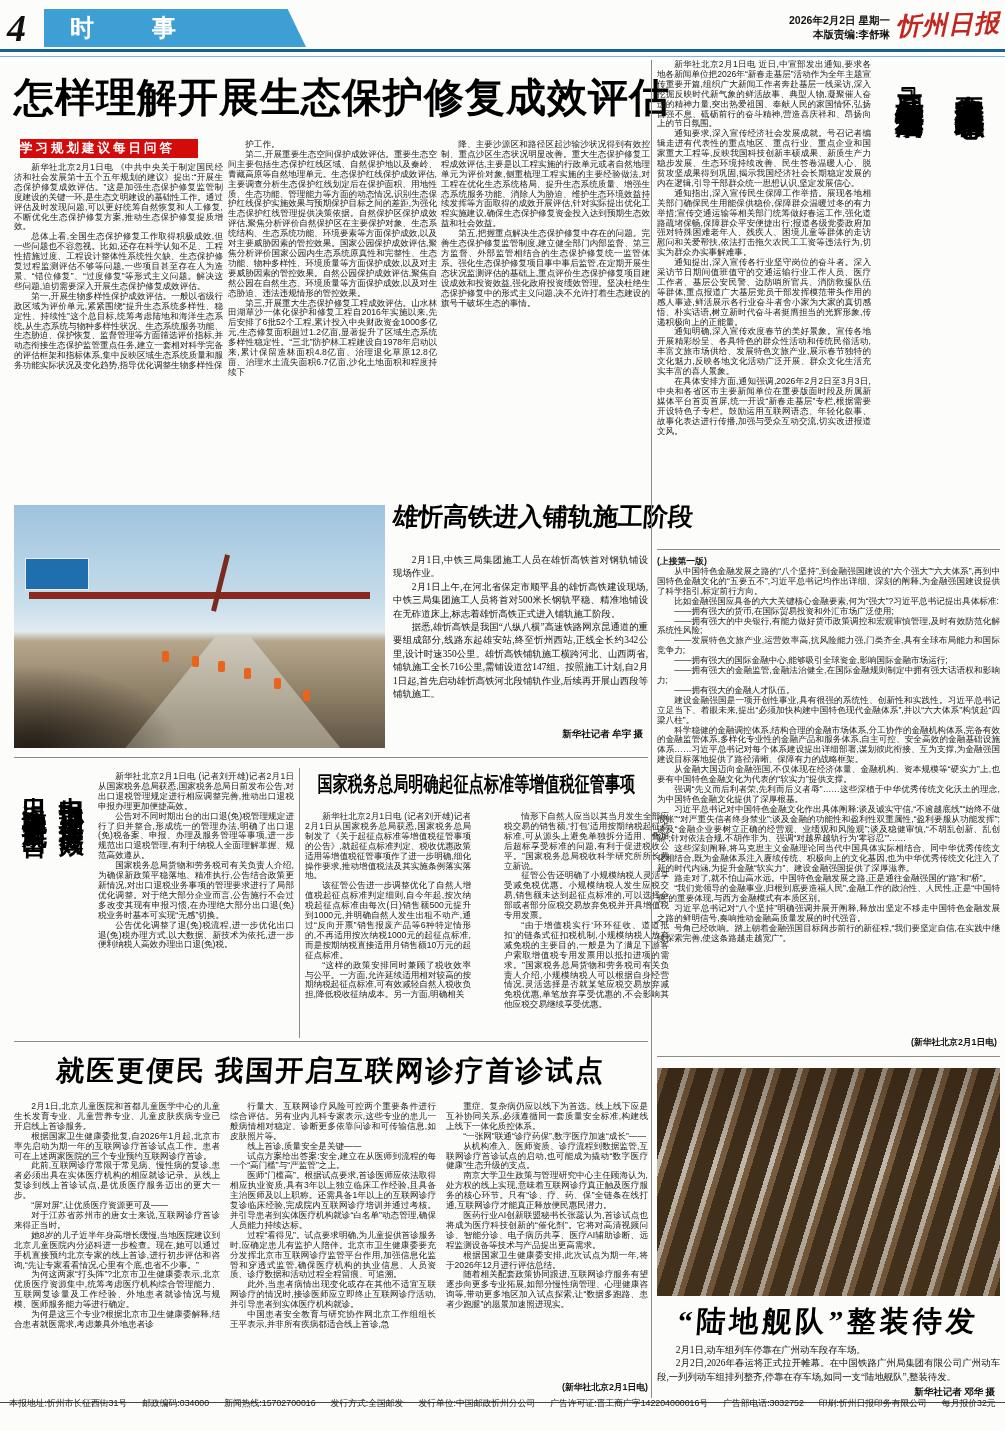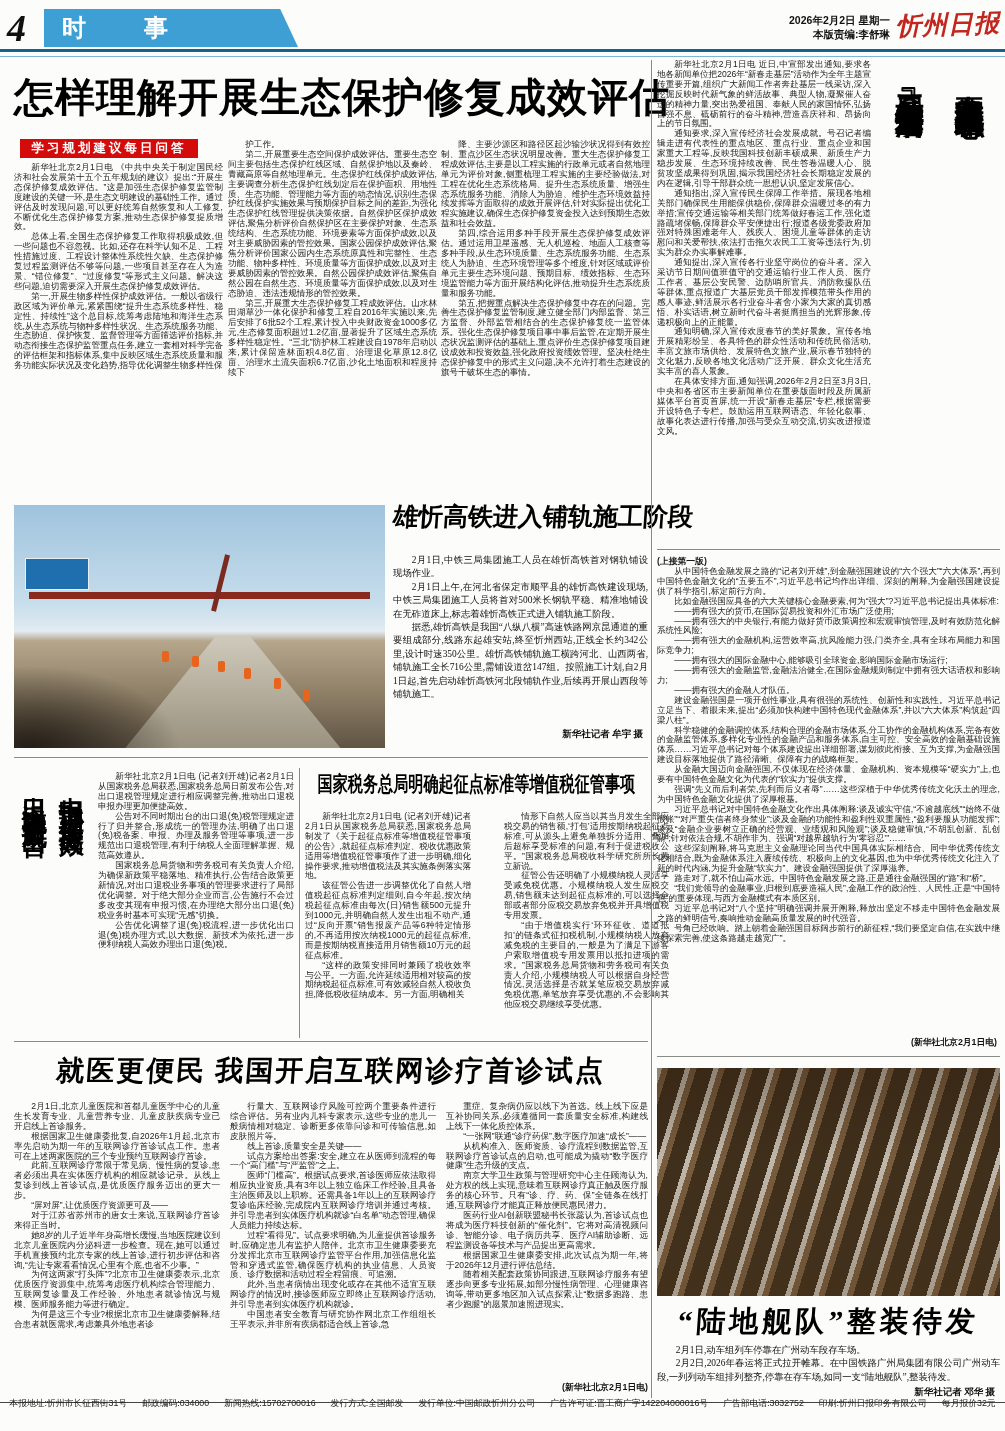--- a/index.html
+++ b/index.html
@@ -1,28 +1,28 @@
 <!DOCTYPE html>
 <html><head>
 <meta charset="utf-8">
 <style>
   html,body{margin:0;padding:0;background:#e8e8e4;}
   .page{position:relative;width:1005px;height:1431px;margin:0 auto;background:#fcfcfa;overflow:hidden;font-family:"Liberation Sans",sans-serif;color:#1a1a1a;}
   .abs{position:absolute;}
   
   .page-num{font-family:"Liberation Serif",serif;font-weight:bold;font-style:italic;font-size:38px;color:#111;}
-  .section-box{background:#3e9fd4;color:#fff;font-family:"Liberation Serif",serif;font-weight:bold;font-size:24px;letter-spacing:26px;display:flex;align-items:center;padding-left:18px;clip-path:polygon(0 0,93% 0,100% 100%,0 100%);}
+  .section-box{background:#3e9fd4;color:#fff;font-family:"Liberation Serif",serif;font-weight:bold;font-size:24px;letter-spacing:26px;display:flex;align-items:center;padding-left:26px;clip-path:polygon(0 0,93% 0,100% 100%,0 100%);}
   .date-block{text-align:right;font-size:10.5px;line-height:14px;color:#111;font-weight:bold;}
   .masthead{font-family:"Liberation Serif",serif;color:#c2271f;font-size:25px;font-weight:bold;font-style:italic;letter-spacing:1px;transform:rotate(-2deg);}
   .rule{background:#15618f;}
   .rule-light{background:#7fb4d6;}
   .hairline{background:#8a8a86;}
   
   .lead-headline{font-family:"Liberation Serif",serif;font-weight:bold;font-size:40px;letter-spacing:1px;text-align:center;white-space:nowrap;color:#000;}
-  .badge{background:#d40b0b;color:#fff;font-size:12.5px;font-weight:bold;letter-spacing:3px;text-align:center;line-height:19px;}
+  .badge{background:#d40b0b;color:#fff;font-size:12.5px;font-weight:bold;letter-spacing:3px;line-height:19px;}
   .col{overflow:hidden;text-align:justify;}
   .col p{margin:0;text-indent:2em;font-size:8.6px;line-height:9.9px;color:#1c1c1c;}
   .kai p{font-family:"Liberation Serif",serif;font-size:9.4px;line-height:13.4px;color:#101010;}
   .calli{font-family:"Liberation Serif",serif;font-weight:bold;font-size:25px;text-align:center;white-space:nowrap;color:#000;transform:skewX(-4deg);}
   .byline{font-size:9.5px;font-weight:bold;text-align:right;font-family:"Liberation Serif",serif;color:#111;}
   .vert-head{writing-mode:vertical-rl;font-family:"Liberation Serif",serif;font-weight:bold;color:#000;}
   .vert-head div{margin:0;}
   .vat-headline{font-family:"Liberation Serif",serif;font-weight:bold;font-size:21px;white-space:nowrap;text-align:center;transform:scaleX(0.72);transform-origin:0 50%;color:#000;}
   .tele-headline{font-family:"Liberation Serif",serif;font-weight:bold;font-size:28px;text-align:center;white-space:nowrap;letter-spacing:2px;transform:skewX(-4deg);color:#000;}
   .lead-in{font-weight:bold;font-size:8.8px;line-height:10px;}
@@ -62,21 +62,20 @@
       <p>总体上看,全国生态保护修复工作取得积极成效,但一些问题也不容忽视。比如,还存在科学认知不足、工程性措施过度、工程设计整体性系统性欠缺、生态保护修复过程监测评估不够等问题,一些项目甚至存在人为造景、“错位修复”、“过度修复”等形式主义问题。解决这些问题,迫切需要深入开展生态保护修复成效评估。</p>
       <p>第一,开展生物多样性保护成效评估。一般以省级行政区域为评价单元,紧紧围绕“提升生态系统多样性、稳定性、持续性”这个总目标,统筹考虑陆地和海洋生态系统,从生态系统与物种多样性状况、生态系统服务功能、生态胁迫、保护恢复、监督管理等方面筛选评价指标,并动态衔接生态保护监管重点任务,建立一套相对科学完备的评估框架和指标体系,集中反映区域生态系统质量和服务功能实际状况及变化趋势,指导优化调整生物多样性保</p>
     </div>
   <div class="abs col" style="left:228px;top:140px;width:209px;height:362px;">
       <p>护工作。</p>
       <p>第二,开展重要生态空间保护成效评估。重要生态空间主要包括生态保护红线区域、自然保护地以及秦岭、青藏高原等自然地理单元。生态保护红线保护成效评估,主要调查分析生态保护红线划定后在保护面积、用地性质、生态功能、管理能力等方面的动态情况,识别生态保护红线保护实施效果与预期保护目标之间的差距,为强化生态保护红线管理提供决策依据。自然保护区保护成效评估,聚焦分析评价自然保护区在主要保护对象、生态系统结构、生态系统功能、环境要素等方面保护成效,以及对主要威胁因素的管控效果。国家公园保护成效评估,聚焦分析评价国家公园内生态系统原真性和完整性、生态功能、物种多样性、环境质量等方面保护成效,以及对主要威胁因素的管控效果。自然公园保护成效评估,聚焦自然公园在自然生态、环境质量等方面保护成效,以及对生态胁迫、违法违规情形的管控效果。</p>
       <p>第三,开展重大生态保护修复工程成效评估。山水林田湖草沙一体化保护和修复工程自2016年实施以来,先后安排了6批52个工程,累计投入中央财政资金1000多亿元,生态修复面积超过1.2亿亩,显著提升了区域生态系统多样性稳定性。“三北”防护林工程建设自1978年启动以来,累计保留造林面积4.8亿亩、治理退化草原12.8亿亩、治理水土流失面积6.7亿亩,沙化土地面积和程度持续下</p>
     </div>
   <div class="abs col" style="left:441px;top:140px;width:209px;height:362px;">
       <p>降、主要沙源区和路径区起沙输沙状况得到有效控制、重点沙区生态状况明显改善。重大生态保护修复工程成效评估,主要是以工程实施的行政单元或者自然地理单元为评价对象,侧重梳理工程实施的主要经验做法,对工程在优化生态系统格局、提升生态系统质量、增强生态系统服务功能、消除人为胁迫、维护生态环境效益持续发挥等方面取得的成效开展评估,针对实际提出优化工程实施建议,确保生态保护修复资金投入达到预期生态效益和社会效益。</p>
-      <p>第四,综合运用多种手段开展生态保护修复成效评估。通过运用卫星遥感、无人机巡检、地面人工核查等多种手段,从生态环境质量、生态系统服务功能、生态系统人为胁迫、生态环境管理等多个维度,针对区域或评价单元主要生态环境问题、预期目标、绩效指标、生态环境监管能力等方面开展结构化评估,推动提升生态系统质量和服务功能。</p>
       <p>第五,把握重点解决生态保护修复中存在的问题。完善生态保护修复监管制度,建立健全部门内部监督、第三方监督、外部监管相结合的生态保护修复统一监管体系。强化生态保护修复项目事中事后监管,在定期开展生态状况监测评估的基础上,重点评价生态保护修复项目建设成效和投资效益,强化政府投资绩效管理。坚决杜绝生态保护修复中的形式主义问题,决不允许打着生态建设的旗号干破坏生态的事情。</p>
     </div>
 
   <div class="abs photo-rail" style="left:14px;top:505px;width:371px;height:243px;">
     <div class="rail-crane"></div>
     <div class="rail-crane2"></div>
     <div class="rail-track"></div>
     <div class="rail-sign"></div>
     <div class="worker" style="left:48%;top:62%;"></div>
     <div class="worker" style="left:55%;top:64%;"></div>
@@ -166,25 +165,25 @@
     </div>
   <div class="abs vert-head" style="left:878px;top:72px;width:122px;height:474px;font-size:29px;line-height:60px;letter-spacing:1px;">
     <div>中宣部要求各地各新闻单位精心组织</div>
     <div>开展二〇二六年『新春走基层』活动</div>
   </div>
 
   <div class="abs hairline" style="left:657px;top:549px;width:343px;height:1px;"></div>
 
   <div class="abs lead-in" style="left:657px;top:556px;width:343px;">(上接第一版)</div>
   <div class="abs col" style="left:657px;top:567px;width:343px;height:462px;">
-      <p>从中国特色金融发展之路的“记者刘开雄”,到金融强国建设的“六个强大”“六大体系”,再到中国特色金融文化的“五要五不”,习近平总书记均作出详细、深刻的阐释,为金融强国建设提供了科学指引,标定前行方向。</p>
+      <p>从中国特色金融发展之路的“八个坚持”,到金融强国建设的“六个强大”“六大体系”,再到中国特色金融文化的“五要五不”,习近平总书记均作出详细、深刻的阐释,为金融强国建设提供了科学指引,标定前行方向。</p>
       <p>比如金融强国应具备的六大关键核心金融要素,何为“强大”?习近平总书记提出具体标准:</p>
       <p>——拥有强大的货币,在国际贸易投资和外汇市场广泛使用;</p>
       <p>——拥有强大的中央银行,有能力做好货币政策调控和宏观审慎管理,及时有效防范化解系统性风险;</p>
-      <p>——拥有强大的金融机构,运营效率高,抗风险能力强,门类齐全,具有全球布局能力和国际竞争力;</p>
+      <p>——发展特色文旅产业,运营效率高,抗风险能力强,门类齐全,具有全球布局能力和国际竞争力;</p>
       <p>——拥有强大的国际金融中心,能够吸引全球资金,影响国际金融市场运行;</p>
       <p>——拥有强大的金融监管,金融法治健全,在国际金融规则制定中拥有强大话语权和影响力;</p>
       <p>——拥有强大的金融人才队伍。</p>
       <p>建设金融强国是一项开创性事业,具有很强的系统性、创新性和实践性。习近平总书记立足当下、着眼未来,提出“必须加快构建中国特色现代金融体系”,并以“六大体系”构筑起“四梁八柱”。</p>
       <p>科学稳健的金融调控体系,结构合理的金融市场体系,分工协作的金融机构体系,完备有效的金融监管体系,多样化专业性的金融产品和服务体系,自主可控、安全高效的金融基础设施体系……习近平总书记对每个体系建设提出详细部署,谋划彼此衔接、互为支撑,为金融强国建设目标落地提供了路径清晰、保障有力的战略框架。</p>
       <p>从金融大国迈向金融强国,不仅体现在经济体量、金融机构、资本规模等“硬实力”上,也要有中国特色金融文化为代表的“软实力”提供支撑。</p>
       <p>强调“先义而后利者荣,先利而后义者辱”……这些深植于中华优秀传统文化沃土的理念,为中国特色金融文化提供了深厚根基。</p>
       <p>习近平总书记对中国特色金融文化作出具体阐释:谈及诚实守信,“不逾越底线”“始终不做假账”“对严重失信者终身禁业”;谈及金融的功能性和盈利性双重属性,“盈利要服从功能发挥”;谈及“金融企业要树立正确的经营观、业绩观和风险观”;谈及稳健审慎,“不胡乱创新、乱创新”;针对依法合规,不胡作非为、强调“对越界越轨行为‘零容忍’”……</p>
       <p>这些深刻阐释,将马克思主义金融理论同当代中国具体实际相结合、同中华优秀传统文化相结合,既为金融体系注入赓续传统、积极向上的文化基因,也为中华优秀传统文化注入了新的时代内涵,为提升金融“软实力”、建设金融强国提供了深厚滋养。</p>
       <p>路走对了,就不怕山高水远。中国特色金融发展之路,正是通往金融强国的“路”和“桥”。</p>

